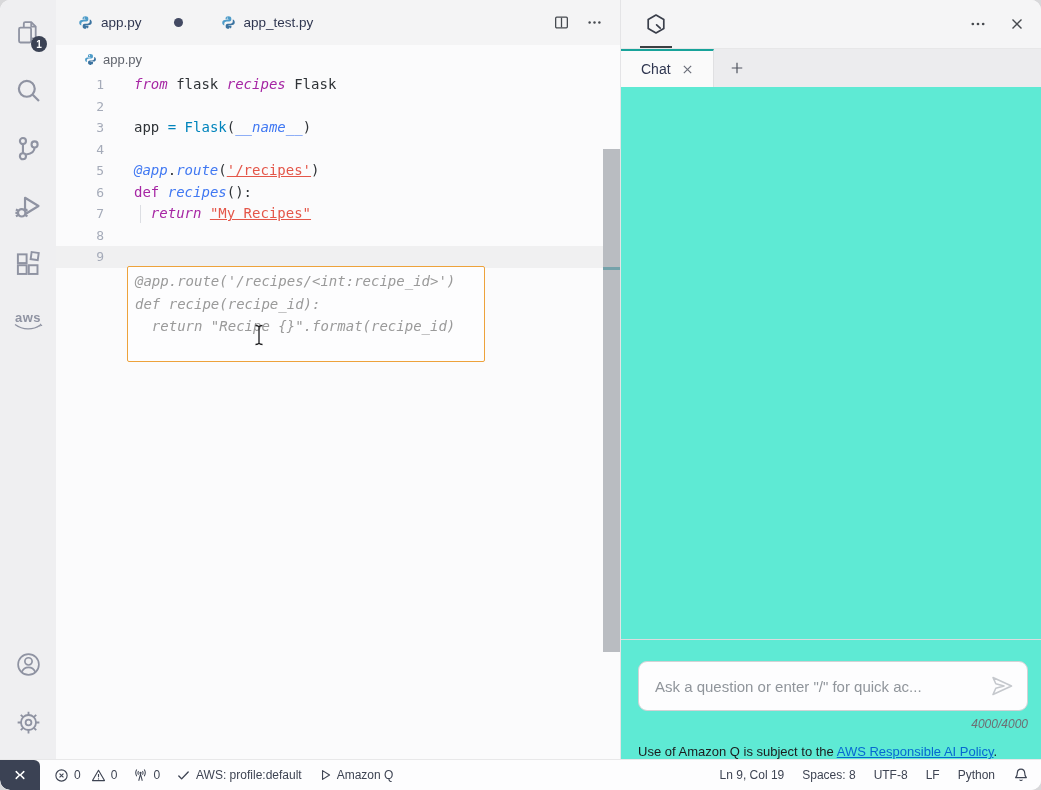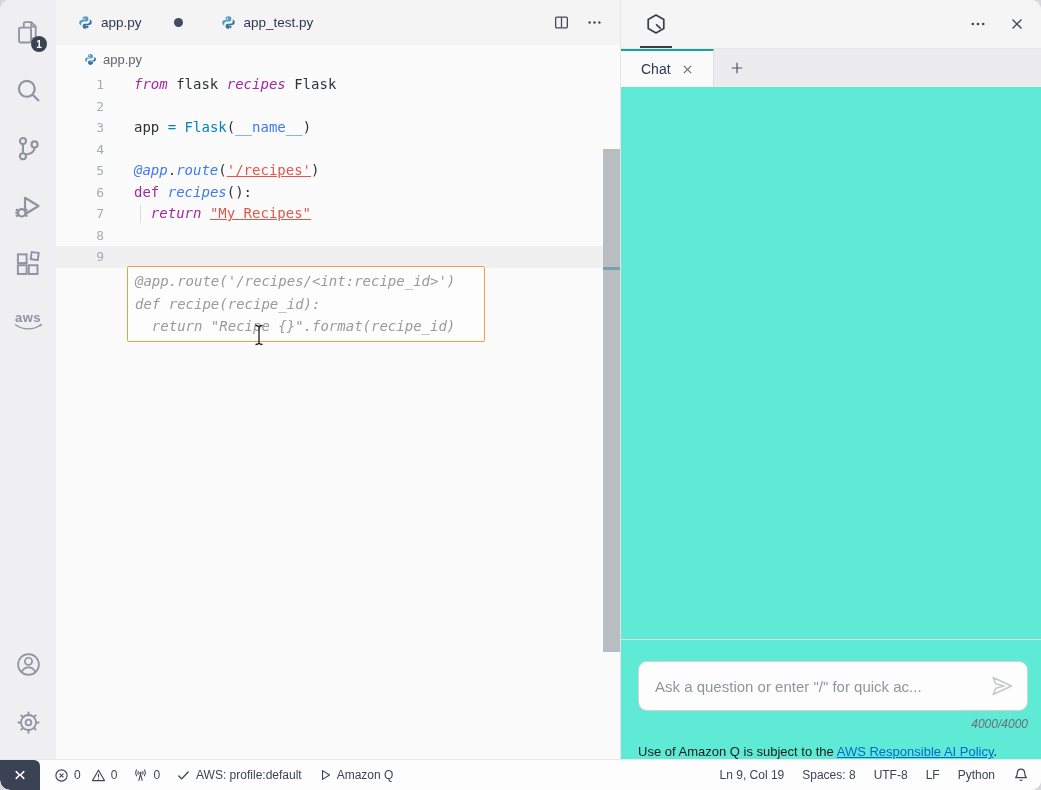--- a/index.html
+++ b/index.html
@@ -35,24 +35,24 @@
   .gutter{flex:0 0 48px;text-align:right;color:#a5abb9;font-size:13px;}
   .codetext{margin-left:30px;white-space:pre;color:#2f3337;}
   .indent-guide{position:absolute;left:84px;top:2px;bottom:2px;width:1px;background:#dcdee3;}
   .tk-pl{color:#2f3337;}
   .tk-kw{color:var(--tk-kw,#a626a4);font-style:italic;}
   .tk-def{color:var(--tk-kw,#a626a4);}
   .tk-fn{color:var(--tk-fn,#4078f2);font-style:italic;}
   .tk-dec{color:var(--tk-fn,#4078f2);font-style:italic;}
   .tk-cls{color:var(--tk-cls,#0184bc);}
   .tk-op{color:var(--tk-cls,#0184bc);}
-  .tk-blue{color:var(--tk-fn,#4078f2);}
+  .tk-blue{color:var(--tk-fn,#4078f2);font-style:italic;}
   .tk-str{color:var(--tk-str,#e45649);text-decoration:underline;}
   .tk-cmt{color:var(--tk-cmt,#a0a1a7);font-style:italic;}
-  .suggestion-box{position:absolute;left:71px;top:192px;width:358px;height:76px;
+  .suggestion-box{position:absolute;left:71px;top:192px;width:358px;height:96px;
     border:1.5px solid var(--sugg,#eda23b);border-radius:2px;background:#fdfdfe;padding:3px 0 0 7px;box-sizing:border-box;}
   .ghost-line{font-size:14px;line-height:22.5px;white-space:pre;font-style:italic;color:#9a9a9a;}
   .scrollbar-thumb{position:absolute;right:0;top:75px;width:17px;height:503px;background:#b9bcc1;cursor:pointer;}
   .cursor-mark{position:absolute;top:118px;left:0;width:100%;height:3px;background:#74a2aa;}
   .ibeam{position:absolute;left:197px;top:250px;}
 
   
   .panel{width:420px;flex:0 0 420px;display:flex;flex-direction:column;background:#f0f0f1;}
   .panel-titlebar{height:48px;flex:0 0 48px;background:#f5f5f6;display:flex;align-items:stretch;
     padding:0 16px 0 18px;border-bottom:1px solid #e7e7e8;}

